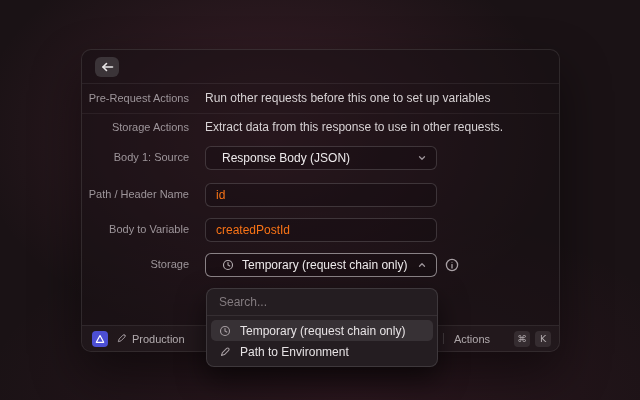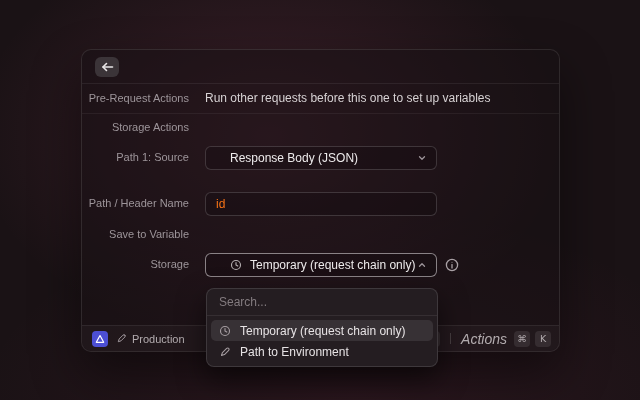--- a/index.html
+++ b/index.html
@@ -34,24 +34,24 @@
   .sec-prerequest{padding:8px 0 6px;border-bottom:1px solid rgba(255,255,255,0.06);align-items:flex-start;}
   .sec-response{margin-top:6px;height:16px;}
   .field{
     box-sizing:border-box;flex:none;width:232px;height:24px;
     border:1px solid rgba(255,255,255,0.16);border-radius:6px;
     background:rgba(10,6,8,0.22);
     display:flex;align-items:center;
     font-size:12px;color:#edeaeb;
   }
   .row-source{margin-top:10px;}
-  .row-path{margin-top:22px;}
+  .row-path{margin-top:13px;}
   .row-variable{margin-top:11px;}
   .row-storage{margin-top:11px;}
-  .select{justify-content:space-between;padding:0 9px 0 24px;cursor:pointer;}
+  .select{justify-content:space-between;padding:0 9px 0 16px;cursor:pointer;}
   .select .chev{color:#9d959a;display:flex;}
   .field input{
     background:transparent;border:0;outline:none;width:100%;height:100%;
     padding:0 10px;font:inherit;color:#f97316;border-radius:6px;
   }
   .field.focused{border-color:rgba(232,226,229,0.55);}
   .select-left{display:flex;align-items:center;gap:8px;}
   .mini-icon{display:flex;color:#b4adb0;}
   .info-circle{margin-left:10px;display:flex;color:#a9a1a5;flex:none;}
   .dropdown{
@@ -92,21 +92,21 @@
   .env-chip{display:flex;gap:5px;color:#b3acaf;font-size:11px;cursor:pointer;}
   .env-chip .mini-icon{color:#a39ba0;}
   .footer-right{display:flex;align-items:center;gap:5px;}
   .key{
     box-sizing:border-box;min-width:16px;height:16px;padding:0 3px;
     background:rgba(255,255,255,0.09);border-radius:4px;
     display:flex;align-items:center;justify-content:center;
     font-family:"DejaVu Sans",sans-serif;font-size:9.5px;color:#b0a9ac;
   }
   .footer-divider{width:1px;height:11px;background:rgba(255,255,255,0.16);margin:0 5px;}
-  .actions-label{font-size:14px;color:#b3acaf;margin-right:2px;font-style:italic;}
+  .actions-label{font-size:11px;color:#b3acaf;margin-right:19px;}
   svg{display:block;}
 </style>
 </head>
 <body>
 
 <div class="modal">
 
   <div class="modal-header">
     <button class="back-btn">
       <span>
@@ -122,43 +122,47 @@
 
     <div class="row sec-prerequest">
       <div class="row-label">Pre-Request Actions</div>
       <div>
         <div class="desc">Run other requests before this one to set up variables</div>
       </div>
     </div>
 
     <div class="row sec-response">
       <div class="row-label">Storage Actions</div>
+      <div class="desc">Extract data from this response to use in other requests.</div>
     </div>
 
     <div class="row row-source">
-      <div class="row-label">Path 1: Source</div>
+      <div class="row-label">Body 1: Source</div>
       <div class="field select">
         <span>Response Body (JSON)</span>
         <span class="chev">
           <svg width="10" height="10" viewBox="0 0 16 16" fill="none" stroke="currentColor" stroke-width="2" stroke-linecap="round" stroke-linejoin="round">
               <path d="M4 6 L8 10 L12 6"></path>
             </svg>
         </span>
       </div>
     </div>
 
     <div class="row row-path">
       <div class="row-label">Path / Header Name</div>
       <div class="field">
         <input type="text" value="id" style="">
       </div>
     </div>
 
     <div class="row row-variable">
-      <div class="row-label">Save to Variable</div>
+      <div class="row-label">Body to Variable</div>
+      <div class="field">
+        <input type="text" value="createdPostId" style="">
+      </div>
     </div>
 
     <div class="row row-storage">
       <div class="row-label">Storage</div>
       <div class="field select focused">
         <span class="select-left">
           <span class="mini-icon">
             <svg width="12" height="12" viewBox="0 0 16 16" fill="none" stroke="currentColor" stroke-width="1.5" stroke-linecap="round" stroke-linejoin="round">
                 <circle cx="8" cy="8" r="6"></circle>
                 <path d="M8 4.6 V8 L10.4 9.4"></path>

